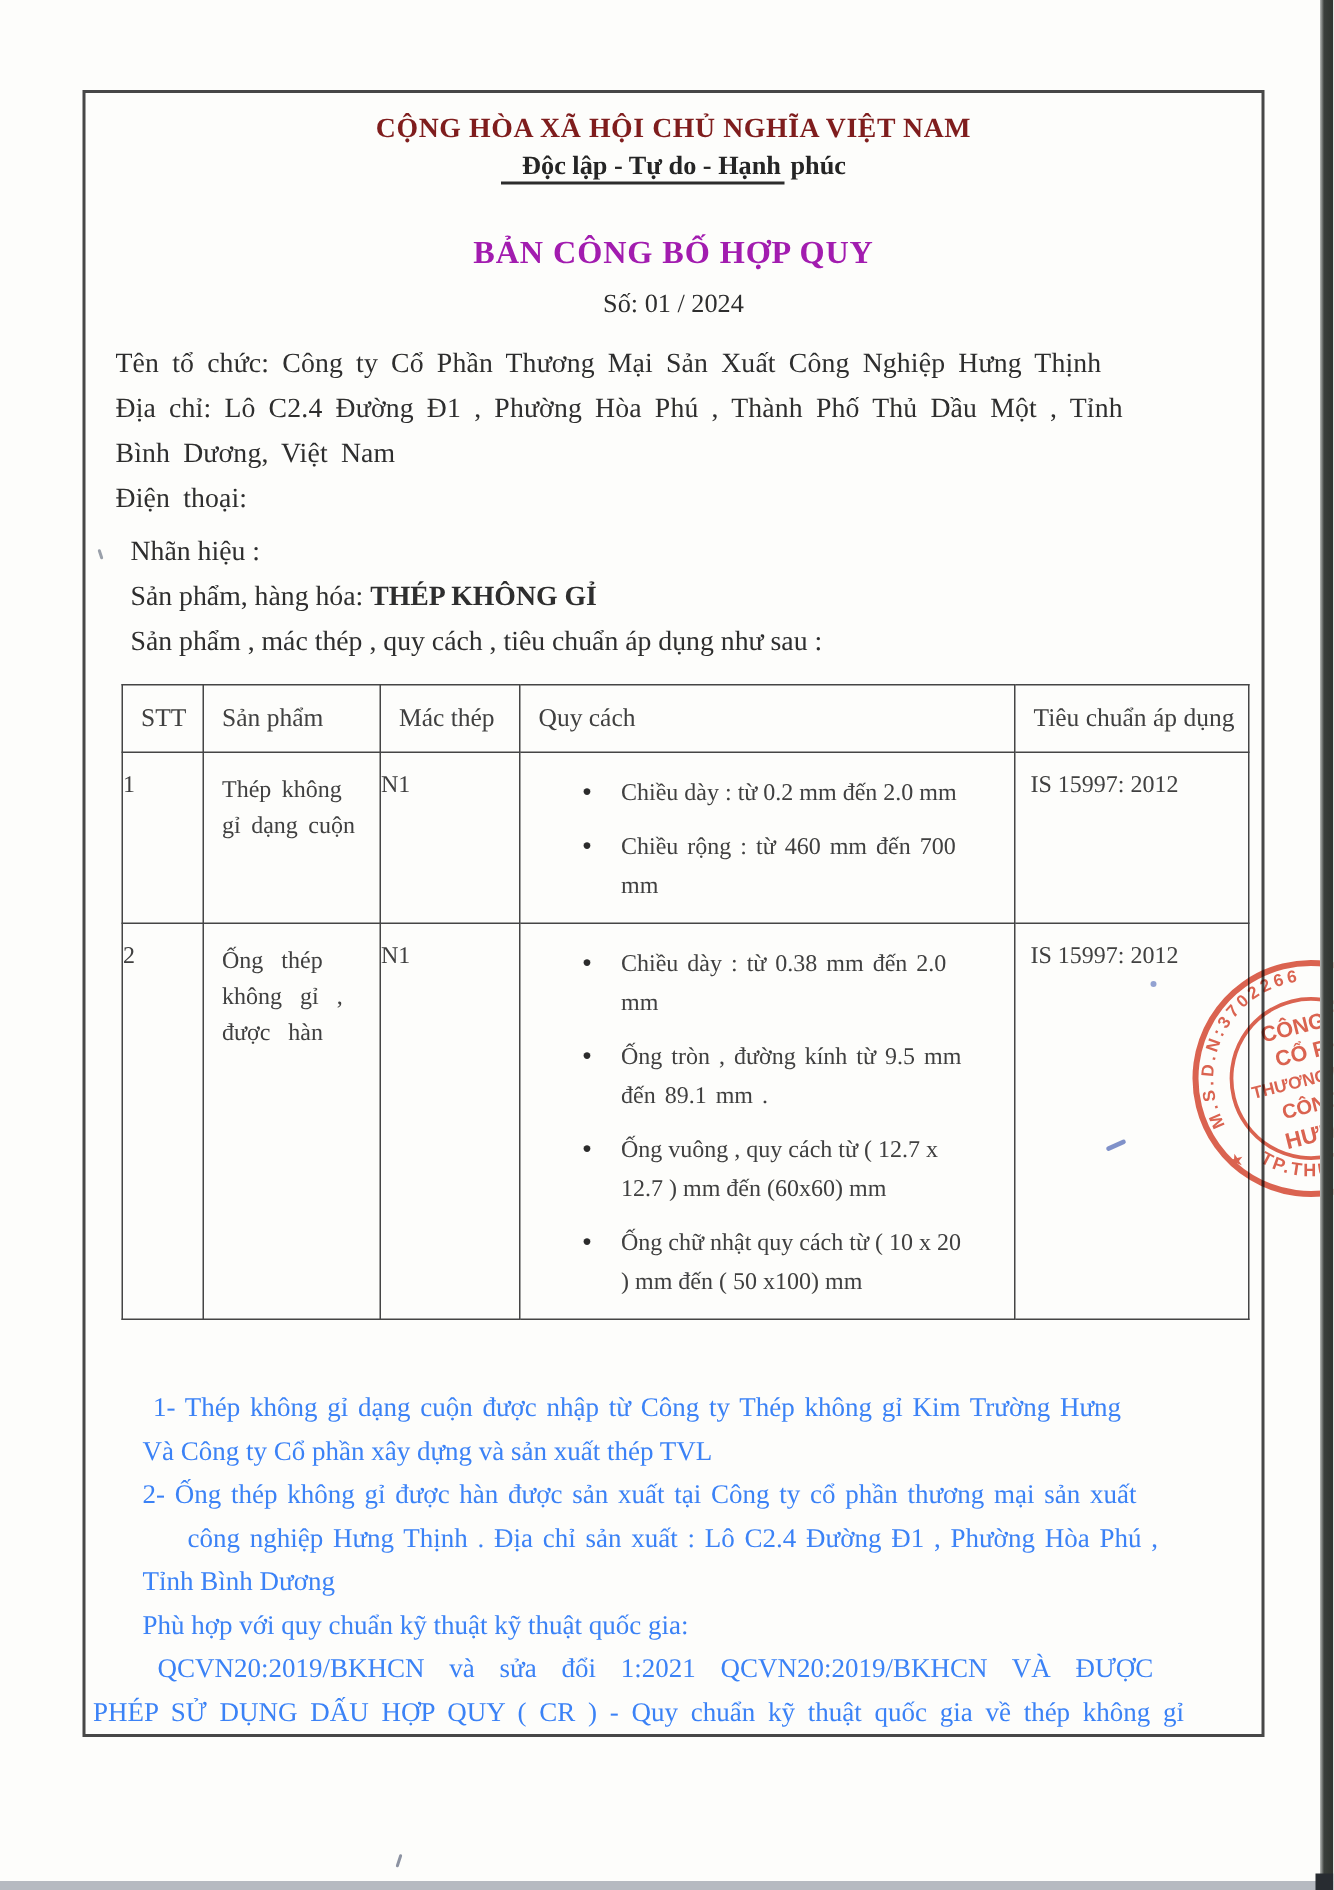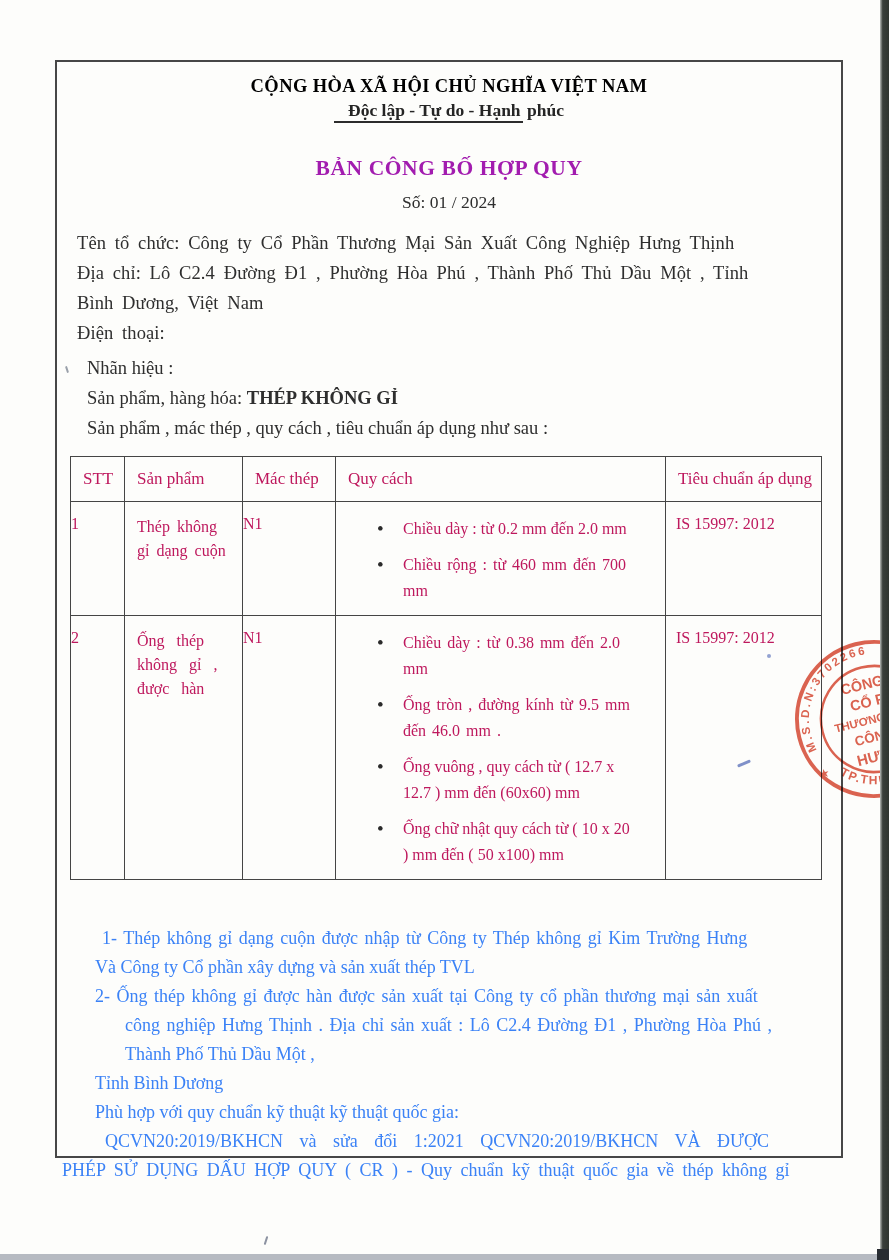--- a/index.html
+++ b/index.html
@@ -7,34 +7,34 @@
     position:relative; width:889px; height:1260px;
     background:#fdfdfb; overflow:hidden;
     font-family:"Liberation Serif","DejaVu Serif",serif;
     color:#2e2e2e;
   }
   .frame{
     position:absolute; left:55px; top:60px; width:788px; height:1098px;
     border:2px solid #474747; box-sizing:border-box;
   }
   .center{text-align:center;}
-  .nat-title{margin-top:14px; font-size:18.5px; font-weight:bold; letter-spacing:.4px; color:#000000;}
+  .nat-title{margin-top:14px; font-size:18.5px; font-weight:bold; letter-spacing:.4px; color:#7f1d1d;}
   .motto{margin-top:3px; font-size:17.5px; font-weight:bold; color:#252525;}
   .motto .u{border-bottom:2px solid #2c2c2c; padding:0 2px 1px 14px;}
   .doc-title{margin-top:35px; font-size:21.5px; font-weight:bold; letter-spacing:.6px; color:#a21caf;}
   .doc-number{margin-top:11px; font-size:17.5px;}
   .prelines{white-space:pre-line;}
   .intro{margin:15px 14px 0 20px; font-size:18.5px; line-height:30px; word-spacing:4px; letter-spacing:.1px;}
   .indent-block{margin:5px 14px 0 30px; font-size:18.5px; line-height:30px;}
   .indent-block .row-line{display:block;}
   .bold{font-weight:bold;}
   
   table.spec{
-    border-collapse:collapse; margin:13px 0 0 13px; table-layout:fixed;
-    font-size:16px; color:#be185d;
+    border-collapse:collapse; margin:13px 0 0 24px; table-layout:fixed;
+    font-size:16px; color:#404040;
   }
   table.spec th, table.spec td{
     border:1.5px solid #454545; vertical-align:top; box-sizing:border-box;
     font-weight:normal; text-align:left;
   }
   table.spec th{height:45px; vertical-align:middle; padding:0 0 0 12px; font-size:17px;}
   th.c-stt, td.c-stt{width:54px; text-align:center; padding-left:0;}
   th.c-sp, td.c-sp{width:118px;}
   th.c-mt, td.c-mt{width:93px; text-align:center; padding-left:0;}
   th.c-qc, td.c-qc{width:330px;}
@@ -122,38 +122,37 @@
           <td class="c-stt">2</td>
           <td class="c-sp prelines ws8">Ống thép
 không gỉ ,
 được hàn</td>
           <td class="c-mt">N1</td>
           <td class="c-qc">
             <ul class="bullets">
               <li class="prelines ws2">Chiều dày : từ 0.38 mm đến 2.0
 mm</li>
               <li class="prelines ws2">Ống tròn , đường kính từ 9.5 mm
-đến 46.0 mm .</li>
+đến 89.1 mm .</li>
               <li class="prelines">Ống vuông , quy cách từ ( 12.7 x
 12.7 ) mm đến (60x60) mm</li>
               <li class="prelines">Ống chữ nhật quy cách từ ( 10 x 20
 ) mm đến ( 50 x100) mm</li>
             </ul>
           </td>
           <td class="c-tc">IS 15997: 2012</td>
         </tr>
       </tbody>
     </table>
 
     <div class="footnotes">
       <div class="fn-a ws2">1- Thép không gỉ dạng cuộn được nhập từ Công ty Thép không gỉ Kim Trường Hưng</div>
       <div class="fn-b">Và Công ty Cổ phần xây dựng và sản xuất thép TVL</div>
       <div class="fn-b ws2">2- Ống thép không gỉ được hàn được sản xuất tại Công ty cổ phần thương mại sản xuất</div>
       <div class="fn-c ws2">công nghiệp Hưng Thịnh . Địa chỉ sản xuất : Lô C2.4 Đường Đ1 , Phường Hòa Phú ,</div>
-      <div class="fn-c">Thành Phố Thủ Dầu Một ,</div>
       <div class="fn-b">Tỉnh Bình Dương</div>
       <div class="fn-b">Phù hợp với quy chuẩn kỹ thuật kỹ thuật quốc gia:</div>
       <div class="fn-q ws12">QCVN20:2019/BKHCN và sửa đổi 1:2021 QCVN20:2019/BKHCN VÀ ĐƯỢC</div>
       <div class="fn-d ws4">PHÉP SỬ DỤNG DẤU HỢP QUY ( CR ) -  Quy chuẩn kỹ thuật quốc gia về thép không gỉ</div>
     </div>
 
   </div>
 
   <svg class="stamp" width="270" height="270" viewBox="0 0 270 270" opacity="0.9">
     <g transform="rotate(-14 135 135)">

